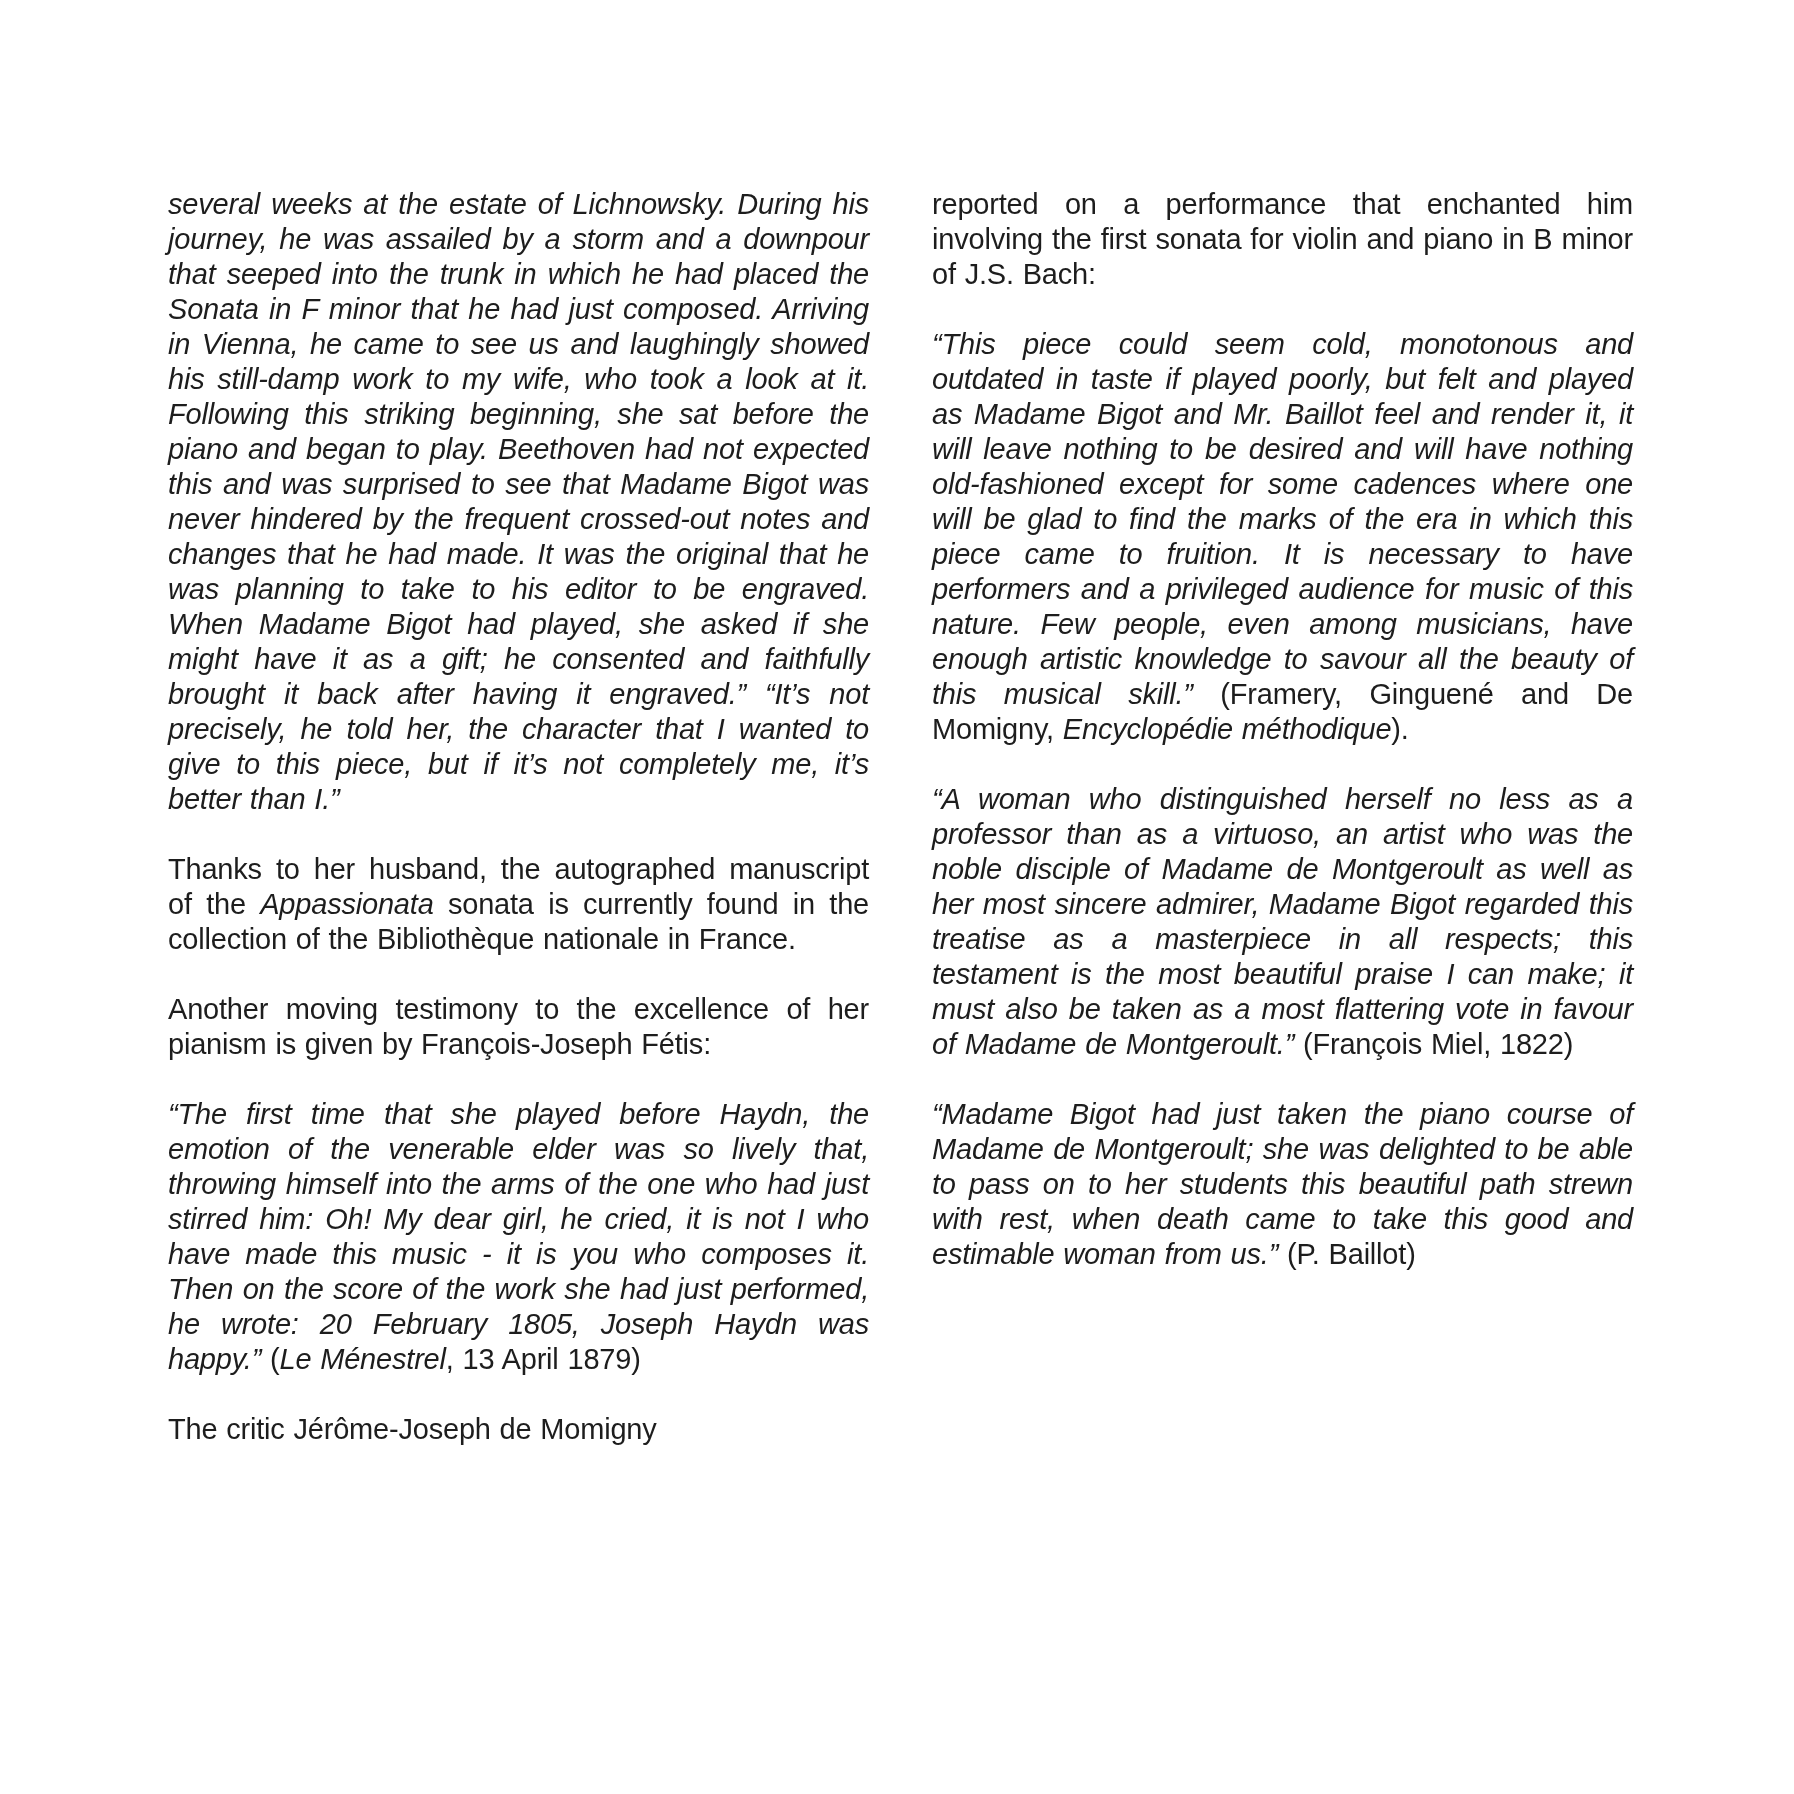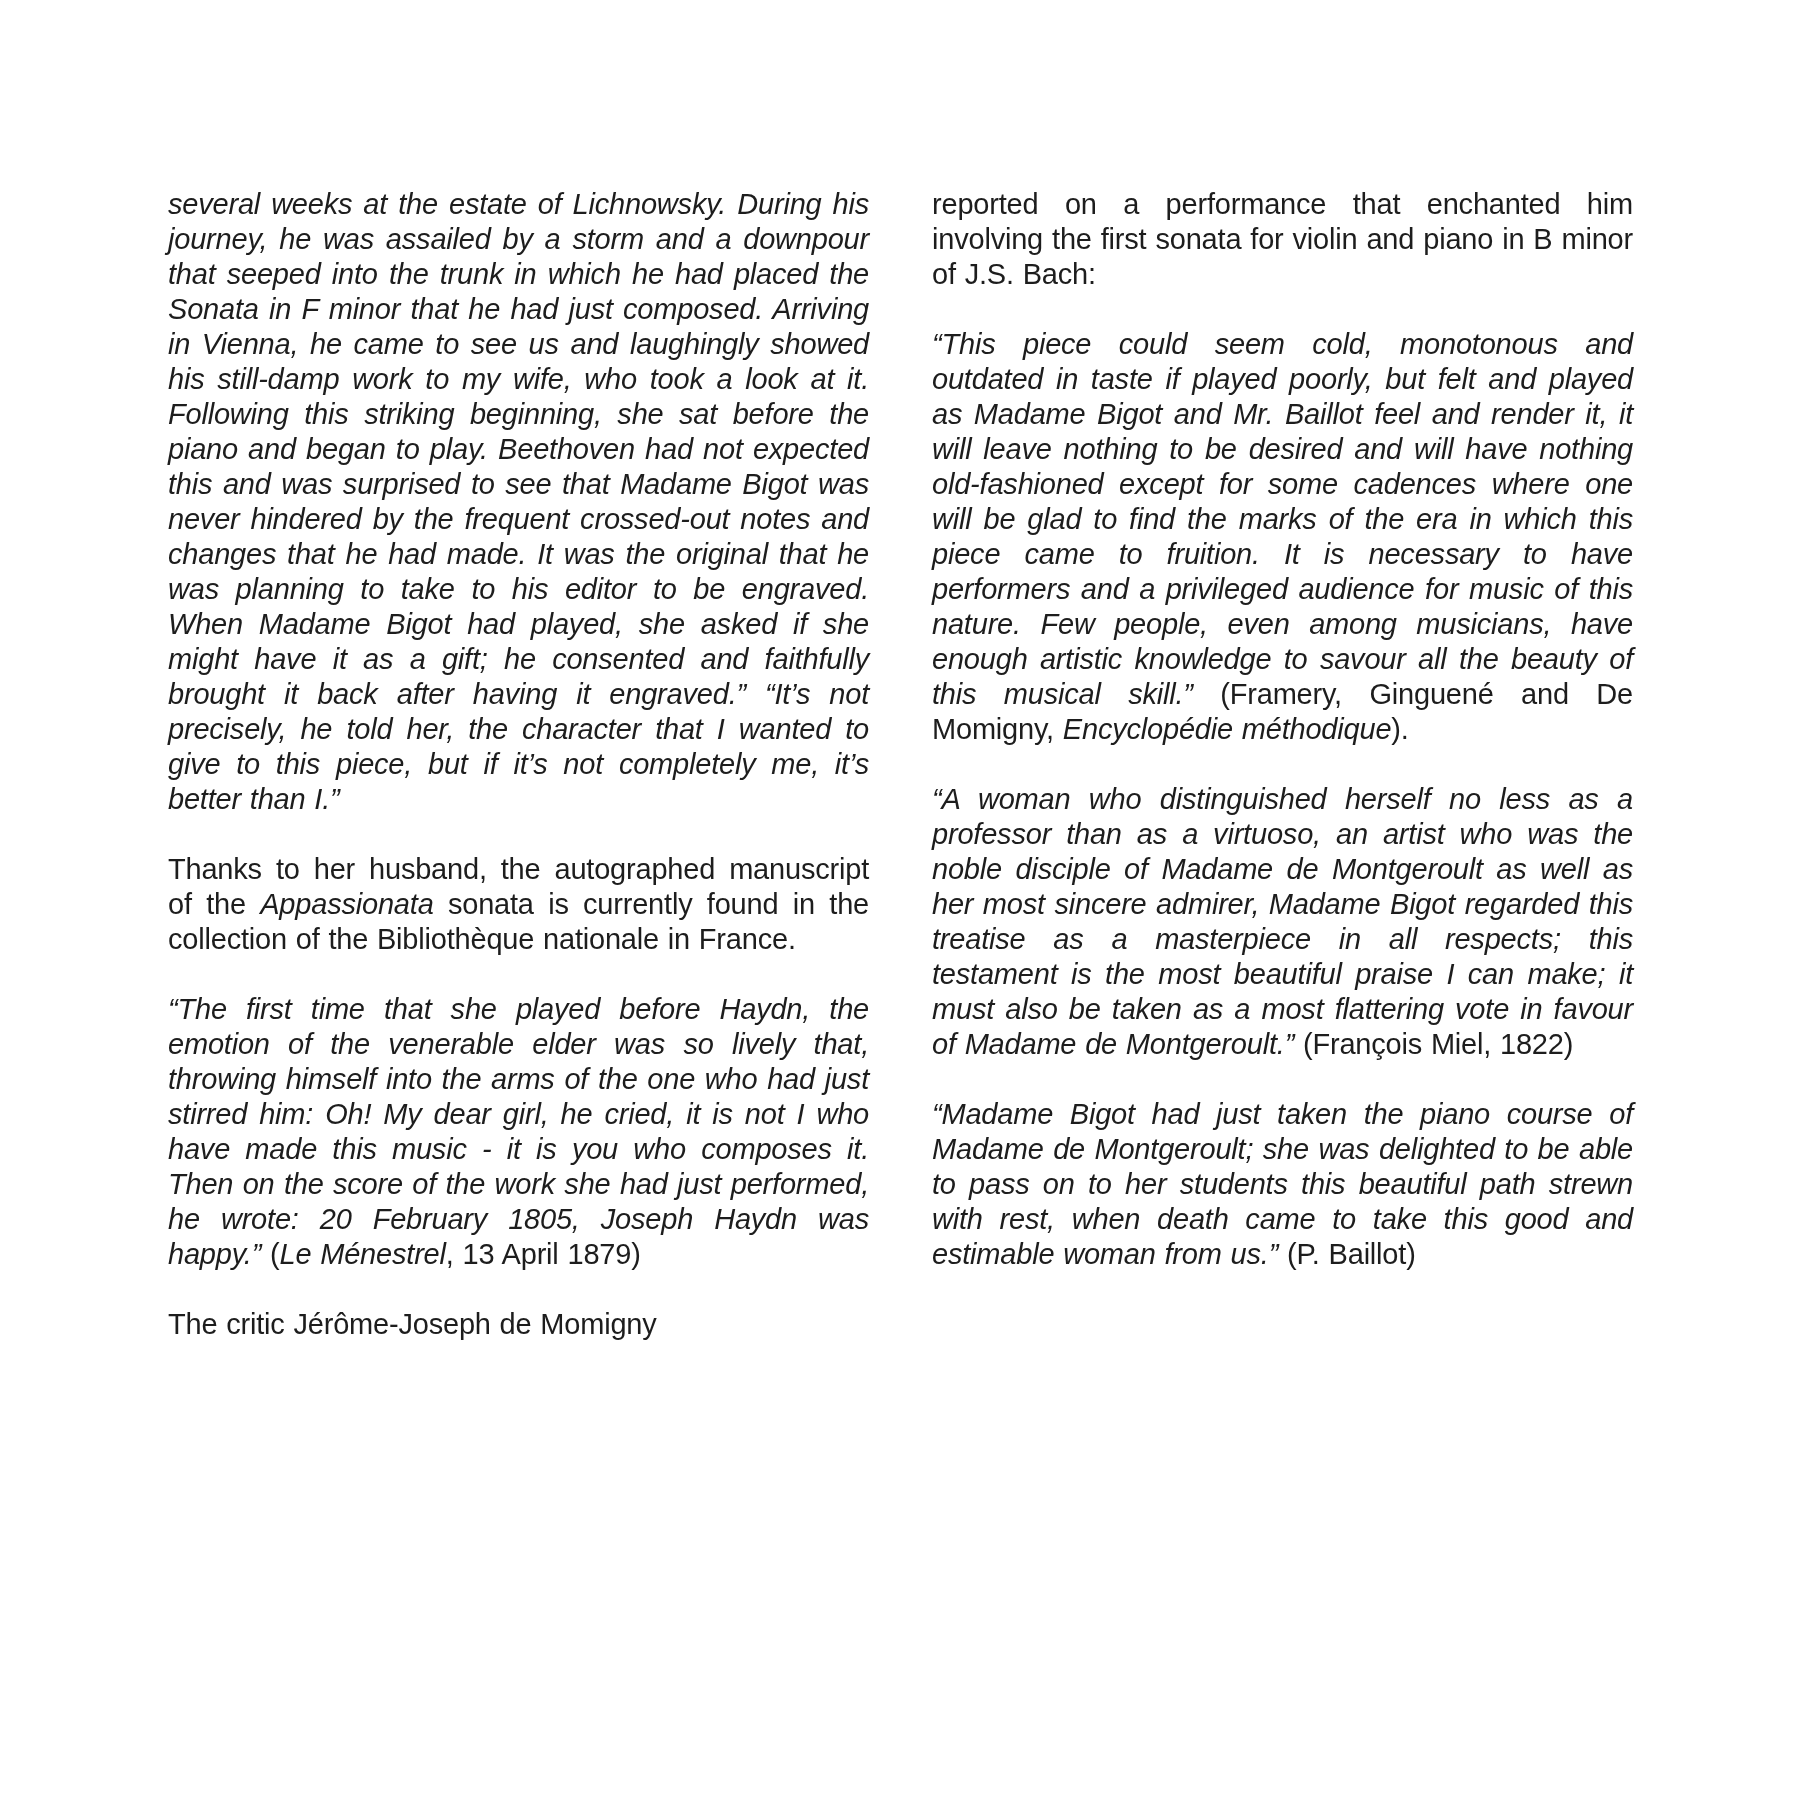--- a/index.html
+++ b/index.html
@@ -49,20 +49,21 @@
 <body>
 
 <div class="page">
   <div class="columns">
 
     <div class="col">
       <p class="para"><span class="it">several weeks at the estate of Lichnowsky. During his journey, he was assailed by a storm and a downpour that seeped into the trunk in which he had placed the Sonata in F minor that he had just composed. Arriving in Vienna, he came to see us and laughingly showed his still-damp work to my wife, who took a look at it. Following this striking beginning, she sat before the piano and began to play. Beethoven had not expected this and was surprised to see that Madame Bigot was never hindered by the frequent crossed-out notes and changes that he had made. It was the original that he was planning to take to his editor to be engraved. When Madame Bigot had played, she asked if she might have it as a gift; he consented and faithfully brought it back after having it engraved.” “It’s not precisely, he told her, the character that I wanted to give to this piece, but if it’s not completely me, it’s better than I.”</span></p>
 
       <p class="para"><span class="rm">Thanks to her husband, the autographed manuscript of the </span><span class="it">Appassionata</span><span class="rm"> sonata is currently found in the collection of the Bibliothèque nationale in France.</span></p>
 
+      <p class="para"><span class="rm">Another moving testimony to the excellence of her pianism is given by François-Joseph Fétis:</span></p>
 
       <p class="para"><span class="it">“The first time that she played before Haydn, the emotion of the venerable elder was so lively that, throwing himself into the arms of the one who had just stirred him: Oh! My dear girl, he cried, it is not I who have made this music - it is you who composes it. Then on the score of the work she had just performed, he wrote: 20 February 1805, Joseph Haydn was happy.”</span><span class="rm"> (</span><span class="it">Le Ménestrel</span><span class="rm">, 13 April 1879)</span></p>
 
       <p class="para"><span class="rm">The critic Jérôme-Joseph de Momigny</span></p>
     </div>
 
     <div class="col">
       <p class="para"><span class="rm">reported on a performance that enchanted him involving the first sonata for violin and piano in B minor of J.S. Bach:</span></p>
 
       <p class="para"><span class="it">“This piece could seem cold, monotonous and outdated in taste if played poorly, but felt and played as Madame Bigot and Mr. Baillot feel and render it, it will leave nothing to be desired and will have nothing old-fashioned except for some cadences where one will be glad to find the marks of the era in which this piece came to fruition. It is necessary to have performers and a privileged audience for music of this nature. Few people, even among musicians, have enough artistic knowledge to savour all the beauty of this musical skill.”</span><span class="rm"> (Framery, Ginguené and De Momigny, </span><span class="it">Encyclopédie méthodique</span><span class="rm">).</span></p>

